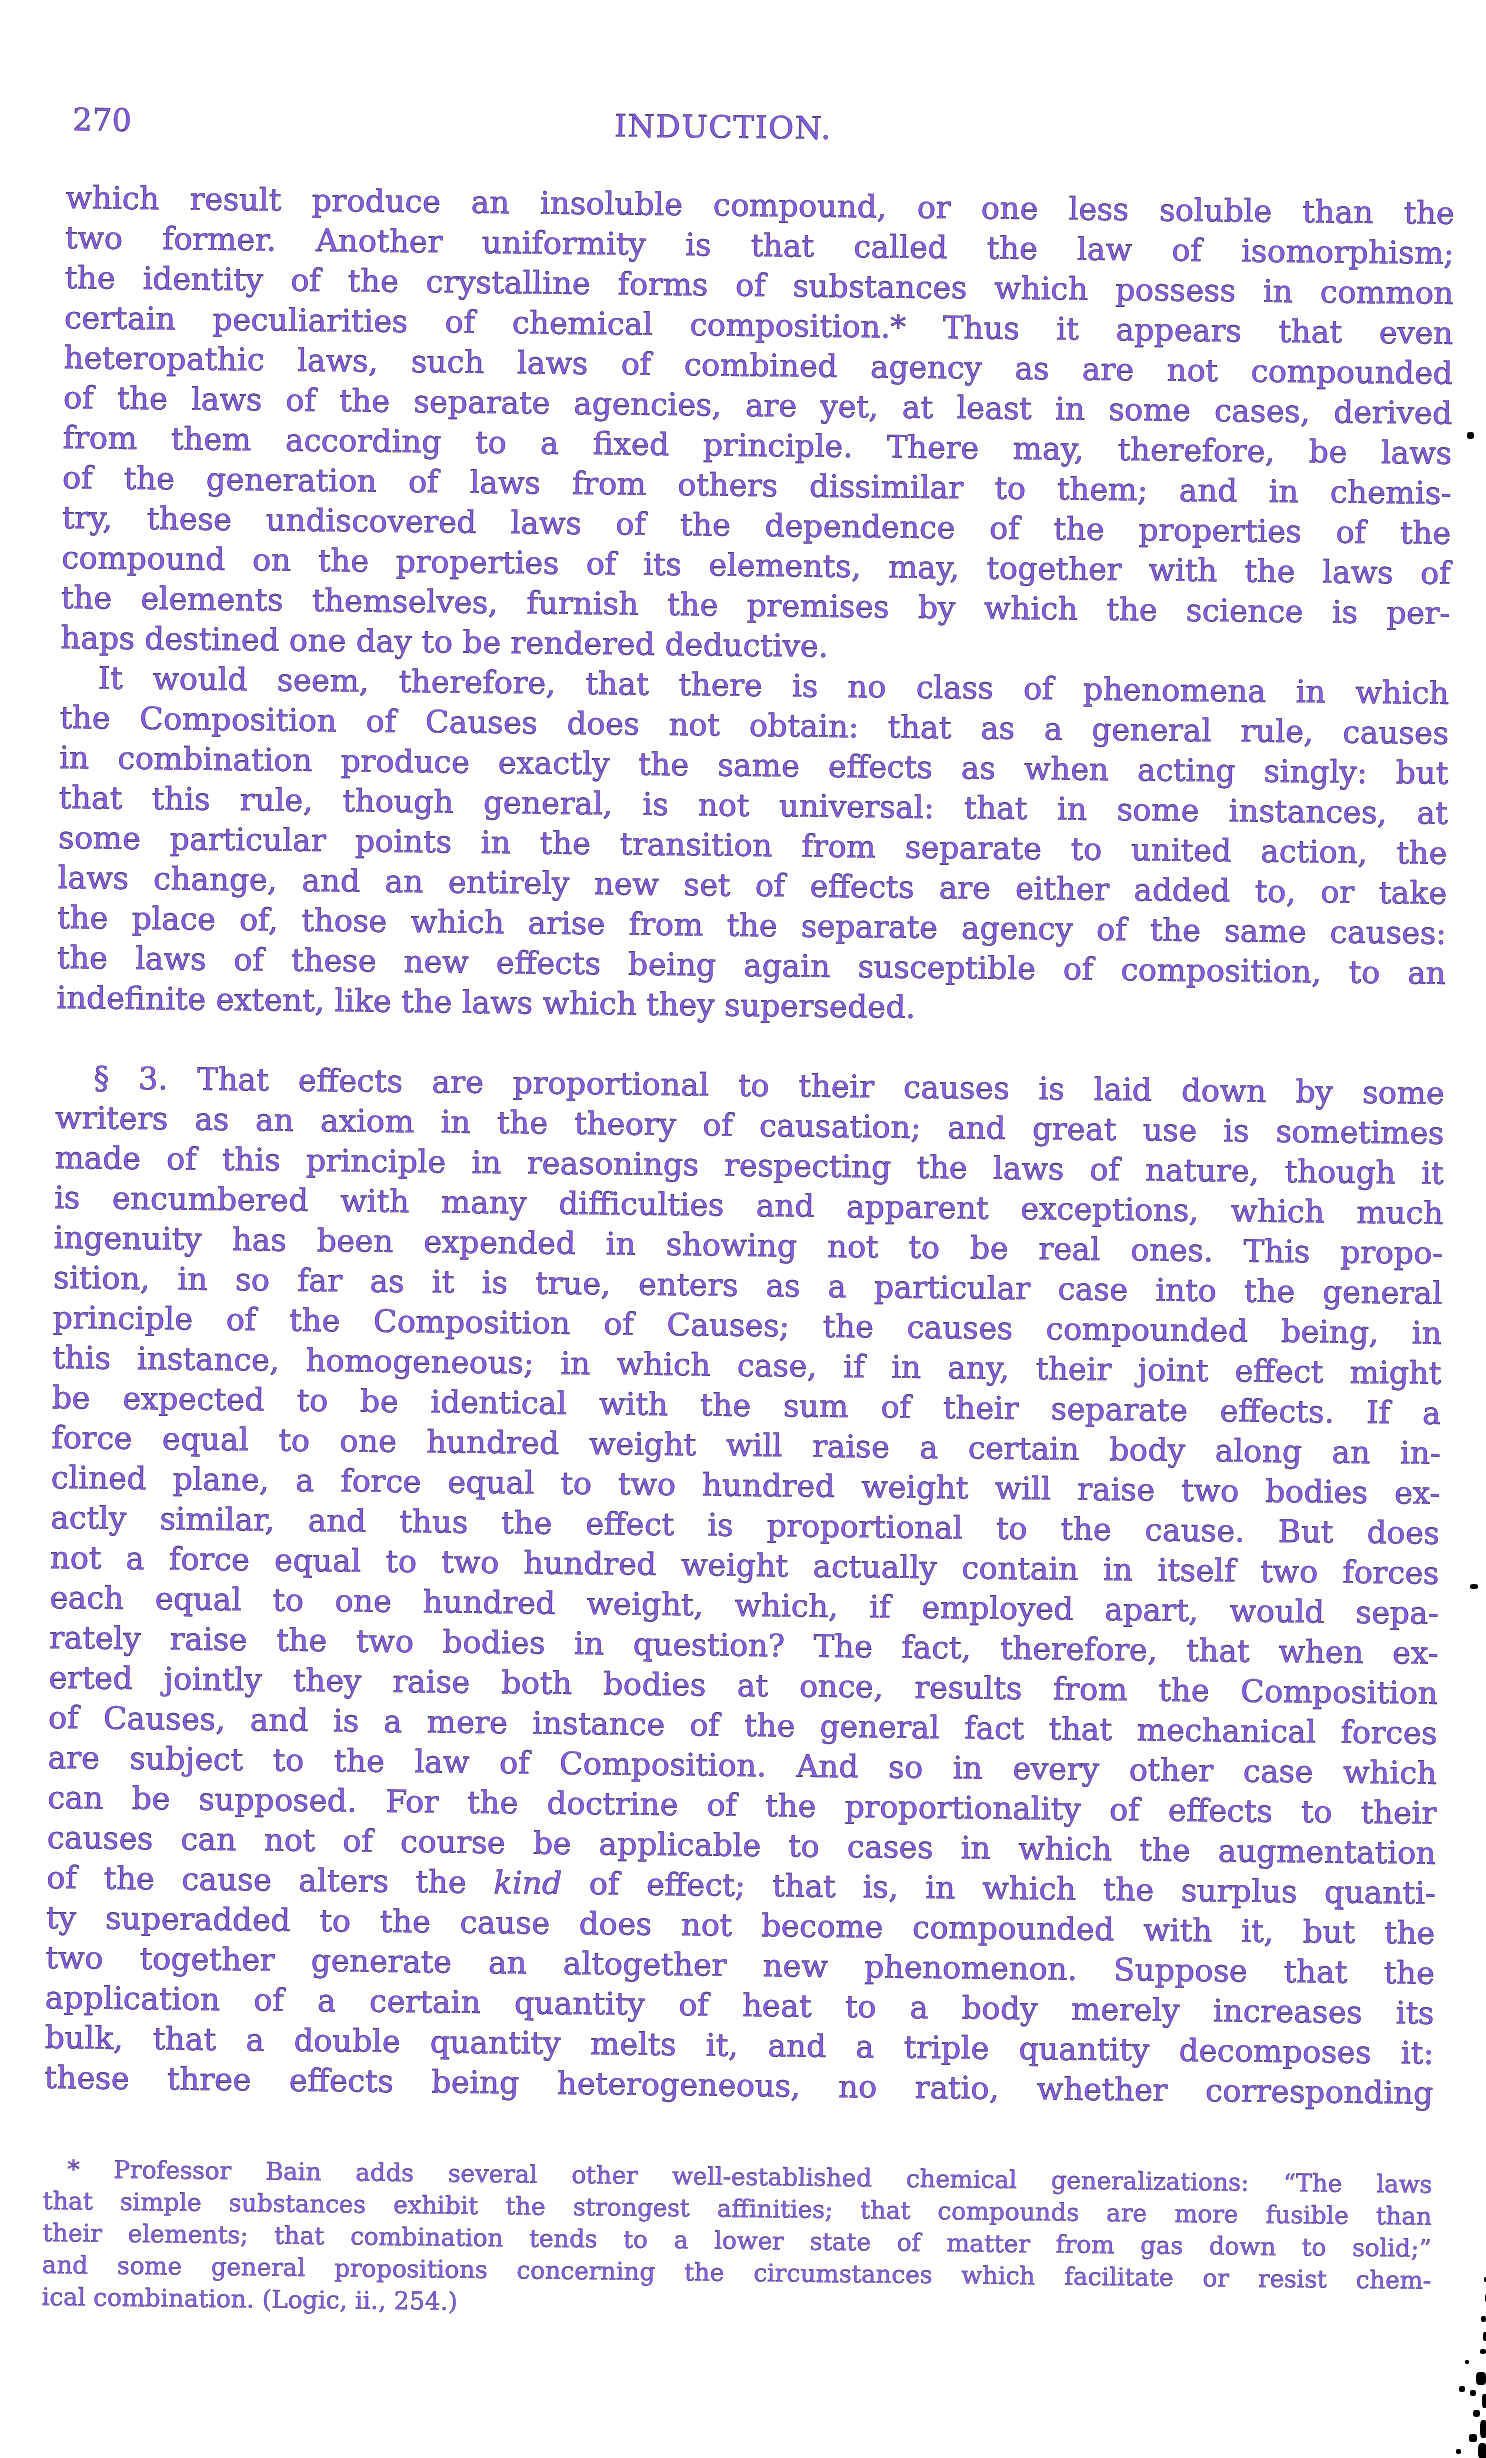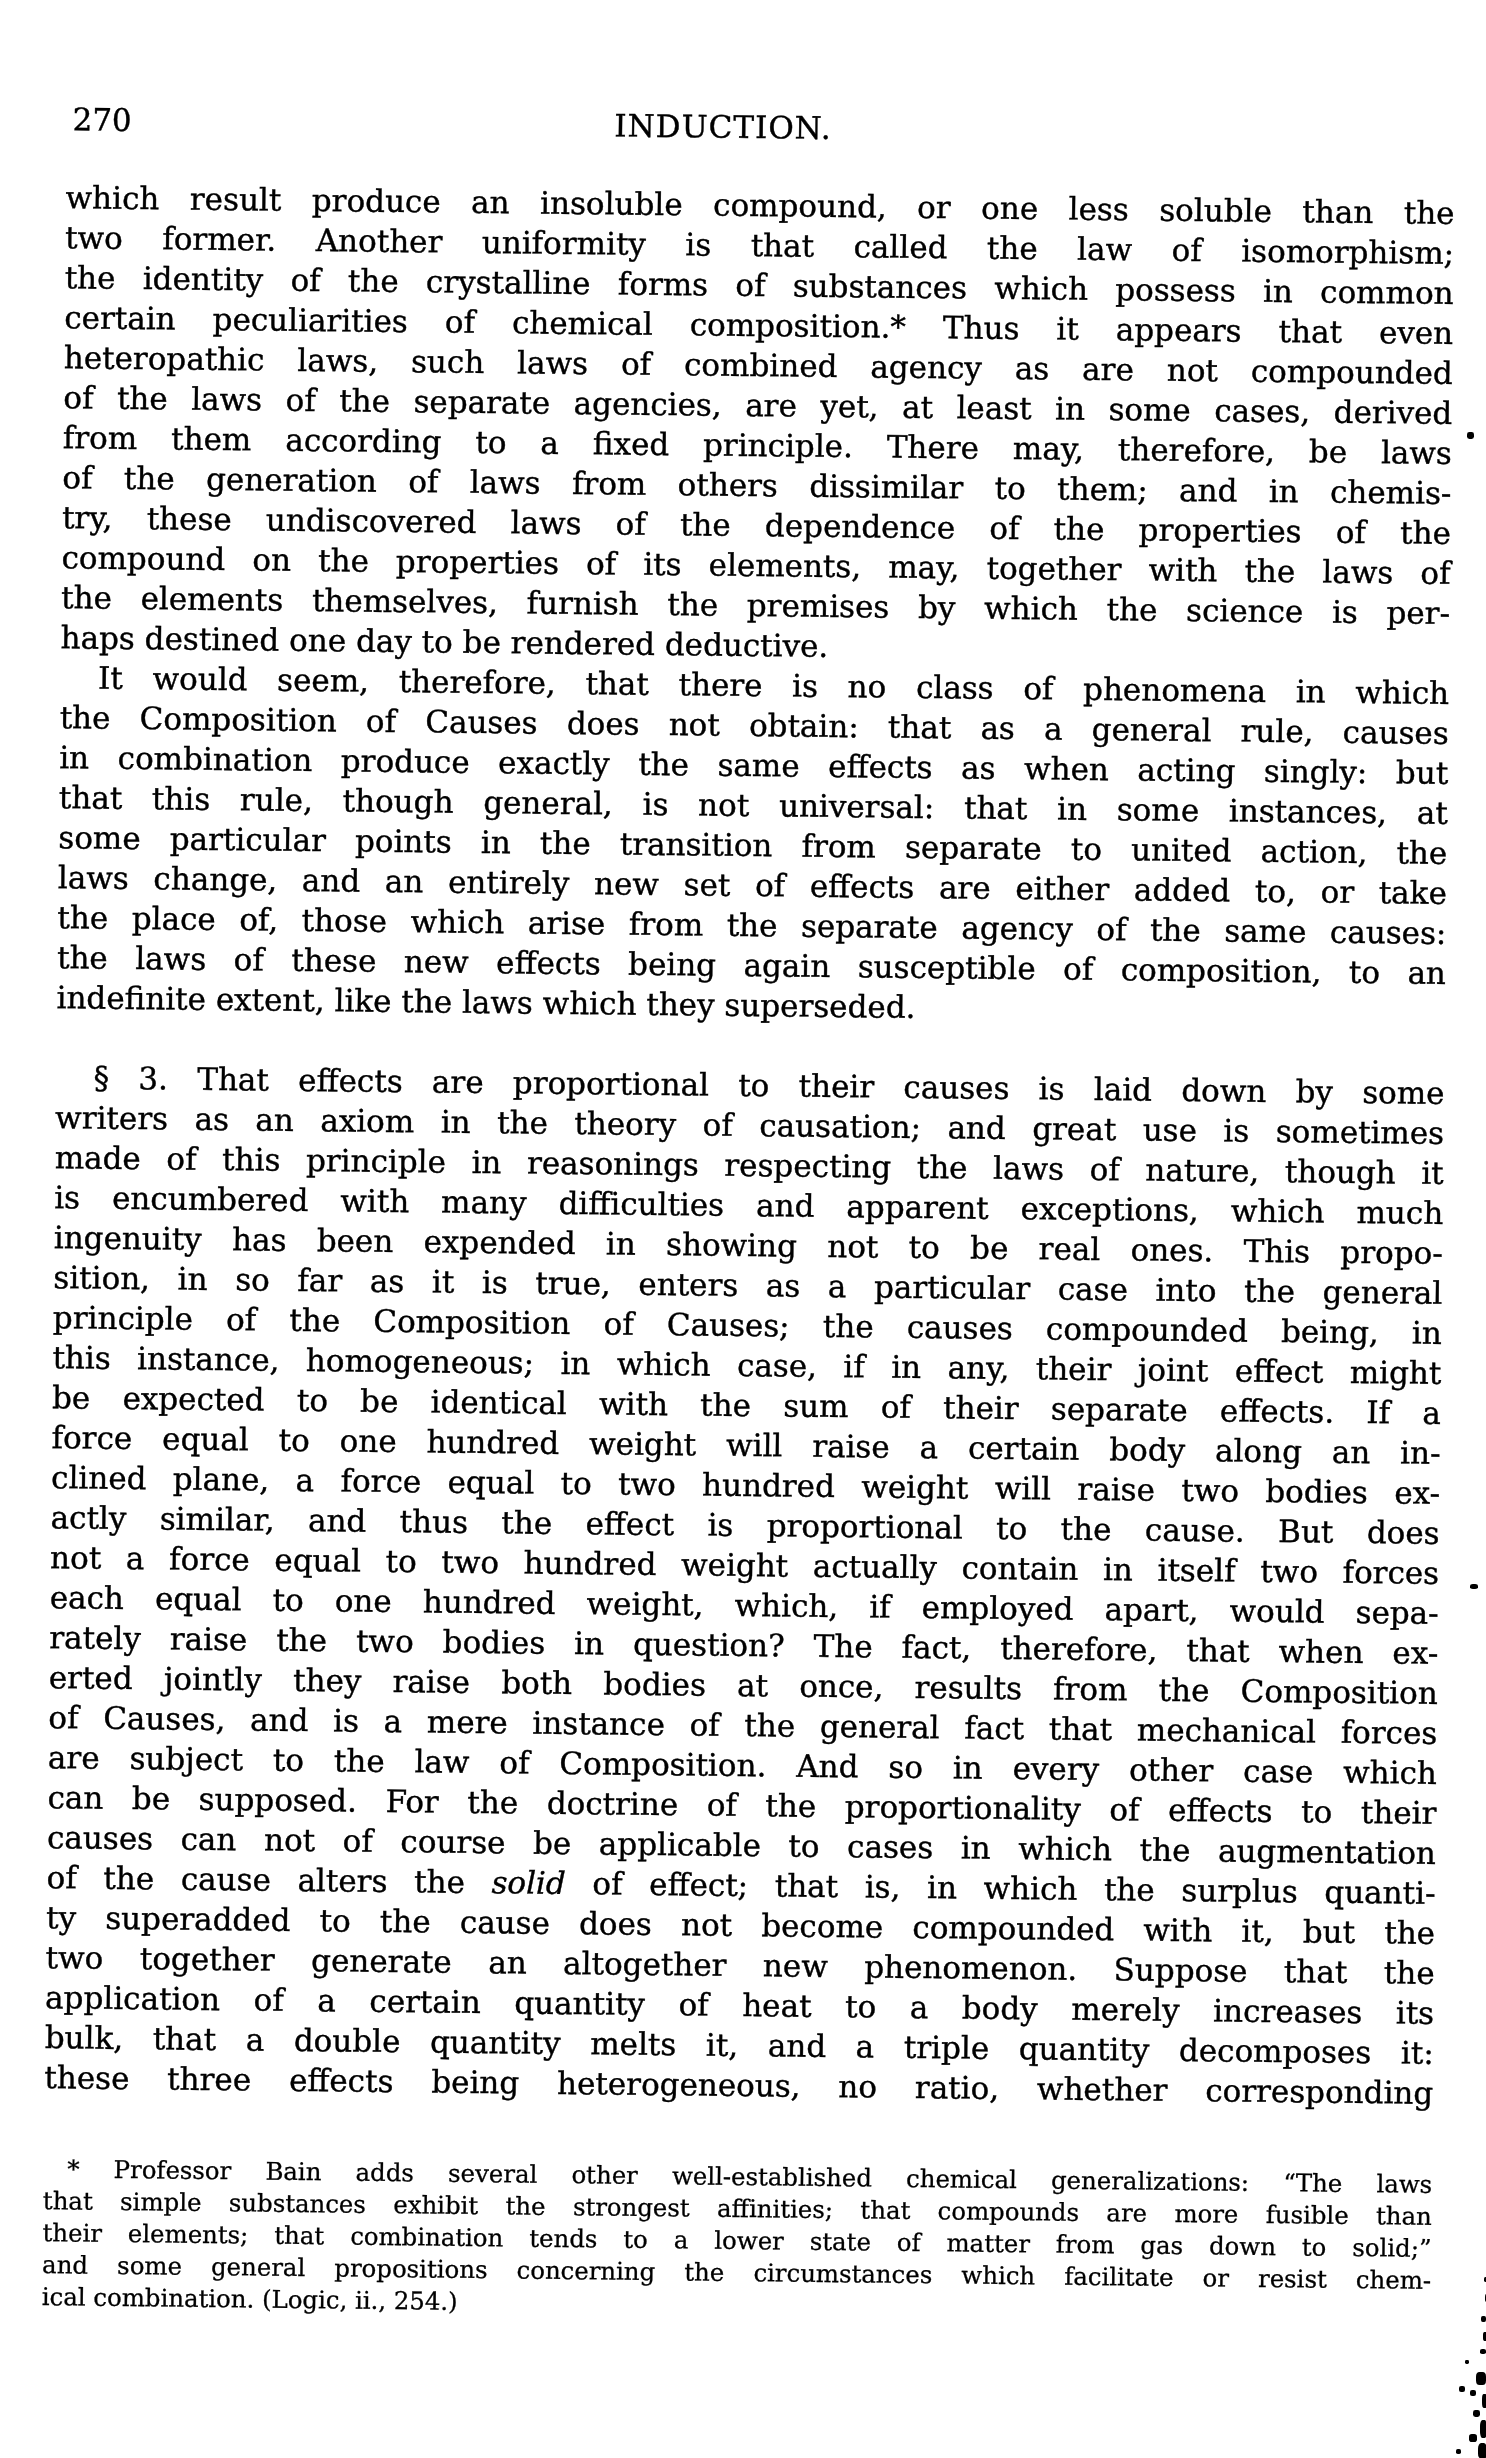--- a/index.html
+++ b/index.html
@@ -7,21 +7,21 @@
     padding: 0;
     background: #ffffff;
   }
   .sheet {
     position: relative;
     width: 1487px;
     height: 2459px;
     background: #ffffff;
     overflow: hidden;
     font-family: "DejaVu Serif", "Liberation Serif", serif;
-    color: #000000;
+    color: #8b5cf6;
   }
   
   .rot {
     position: absolute;
     left: 0; top: 0; right: 0; bottom: 0;
     transform: rotate(0.65deg);
     transform-origin: 50% 50%;
   }
   .header {
     position: absolute;
@@ -132,21 +132,21 @@
           <div class="line">clined plane, a force equal to two hundred weight will raise two bodies ex-</div>
           <div class="line">actly similar, and thus the effect is proportional to the cause.  But does</div>
           <div class="line">not a force equal to two hundred weight actually contain in itself two forces</div>
           <div class="line">each equal to one hundred weight, which, if employed apart, would sepa-</div>
           <div class="line">rately raise the two bodies in question?  The fact, therefore, that when ex-</div>
           <div class="line">erted jointly they raise both bodies at once, results from the Composition</div>
           <div class="line">of Causes, and is a mere instance of the general fact that mechanical forces</div>
           <div class="line">are subject to the law of Composition.  And so in every other case which</div>
           <div class="line">can be supposed.  For the doctrine of the proportionality of effects to their</div>
           <div class="line">causes can not of course be applicable to cases in which the augmentation</div>
-          <div class="line">of the cause alters the <i>solid</i> of effect; that is, in which the surplus quanti-</div>
+          <div class="line">of the cause alters the <i>kind</i> of effect; that is, in which the surplus quanti-</div>
           <div class="line">ty superadded to the cause does not become compounded with it, but the</div>
           <div class="line">two together generate an altogether new phenomenon.  Suppose that the</div>
           <div class="line">application of a certain quantity of heat to a body merely increases its</div>
           <div class="line">bulk, that a double quantity melts it, and a triple quantity decomposes it:</div>
           <div class="line">these three effects being heterogeneous, no ratio, whether corresponding</div>
         </div>
       </div>
 
     <div class="footnote-block">
         <div class="para">

